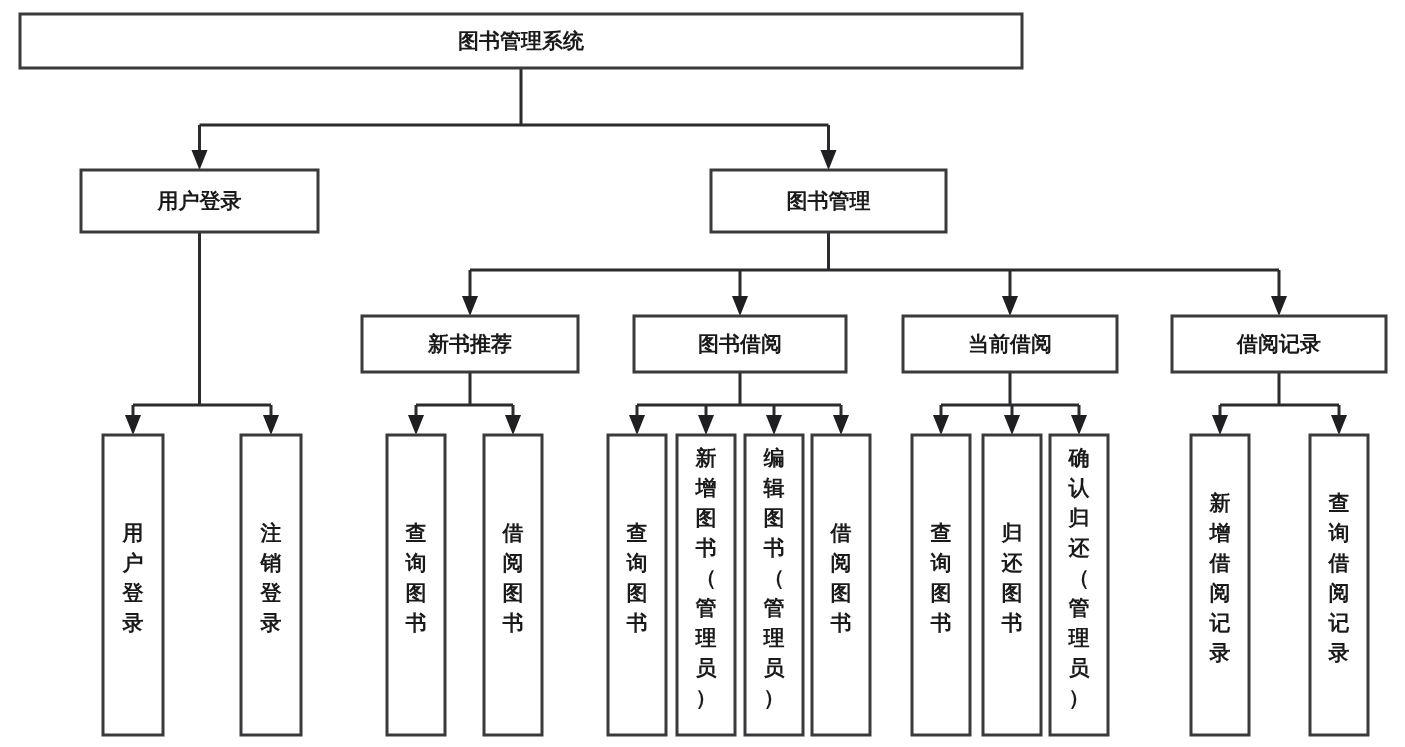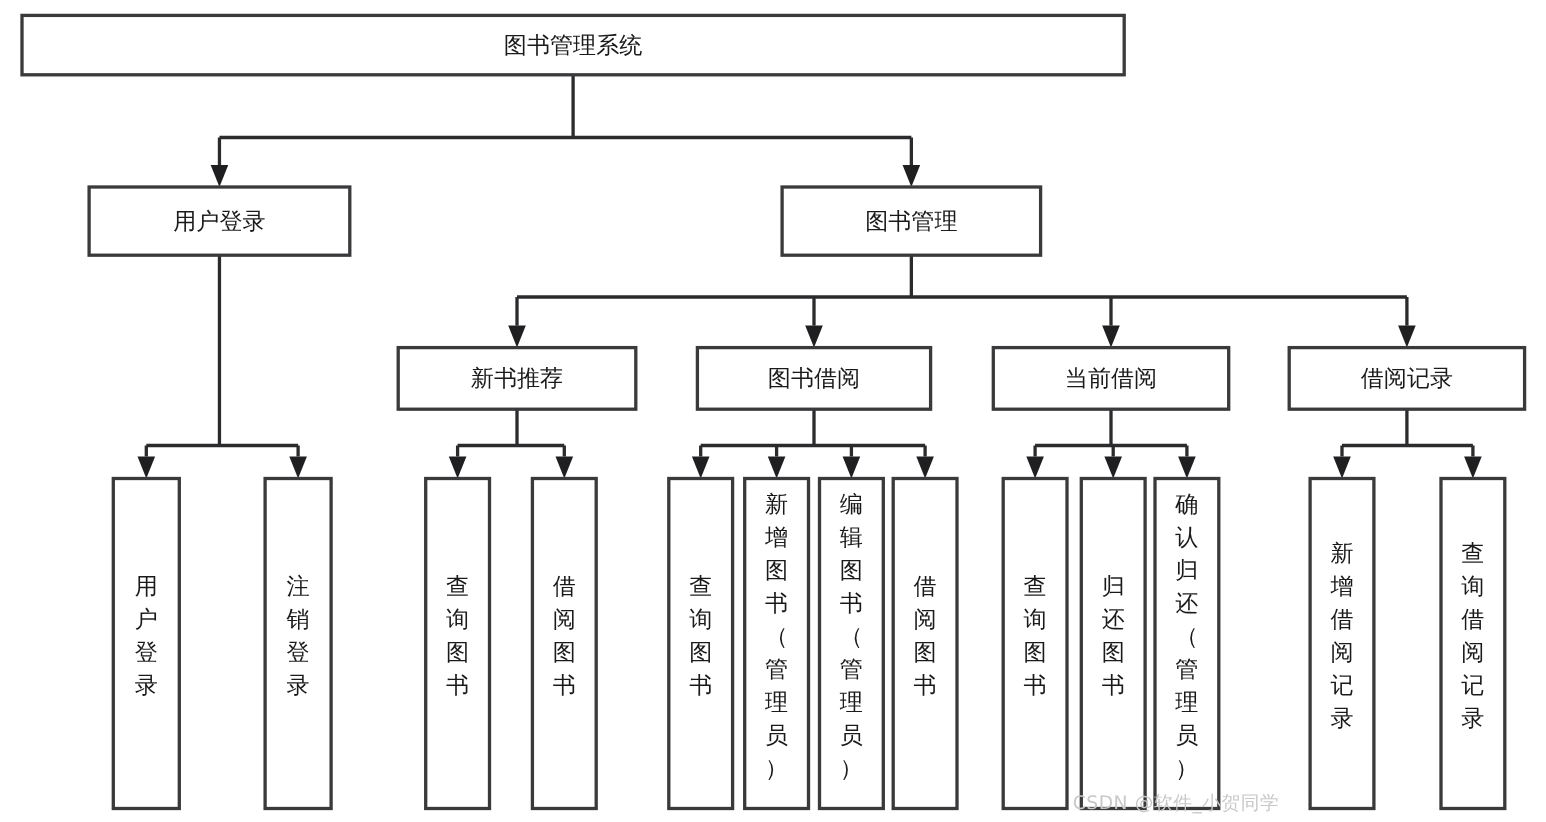--- a/index.html
+++ b/index.html
@@ -11,20 +11,21 @@
     width: 1405px;
     height: 747px;
     font-family: "DejaVu Sans", "Liberation Sans", sans-serif;
     overflow: hidden;
     position: relative;
   }
   #diagram-root {
     position: relative;
     width: 1177px;
     height: 747px;
+    font-weight: bold;
   }
   svg.diagram-canvas {
     position: absolute;
     left: 0;
     top: 0;
     width: 1405px;
     height: 747px;
     display: block;
   }
   .node-box {
@@ -202,14 +203,13 @@
         <g>
           <rect x="1191" y="435" width="58" height="300" class="node-box"></rect>
           <text x="1220" y="510" class="node-label-v"><tspan x="1220" dy="0">新</tspan><tspan x="1220" dy="30">增</tspan><tspan x="1220" dy="30">借</tspan><tspan x="1220" dy="30">阅</tspan><tspan x="1220" dy="30">记</tspan><tspan x="1220" dy="30">录</tspan></text>
         </g>
         <g>
           <rect x="1310" y="435" width="58" height="300" class="node-box"></rect>
           <text x="1339" y="510" class="node-label-v"><tspan x="1339" dy="0">查</tspan><tspan x="1339" dy="30">询</tspan><tspan x="1339" dy="30">借</tspan><tspan x="1339" dy="30">阅</tspan><tspan x="1339" dy="30">记</tspan><tspan x="1339" dy="30">录</tspan></text>
         </g>
       </g>
   </svg>
-  <div class="watermark">CSDN @软件_小贺同学</div>
 </div>
 
 </body></html>

